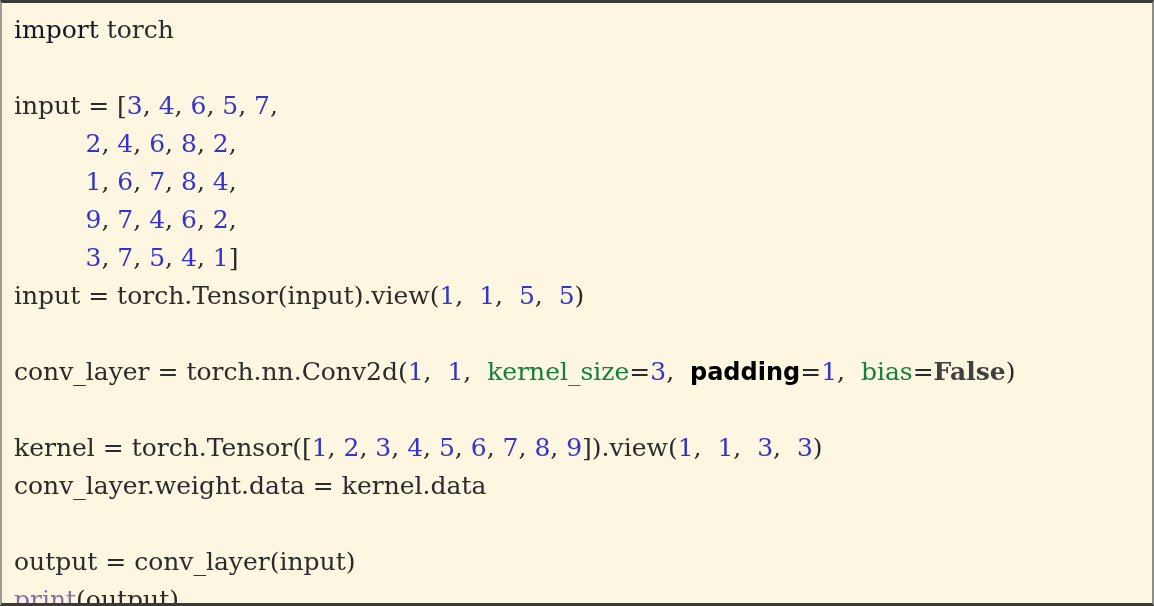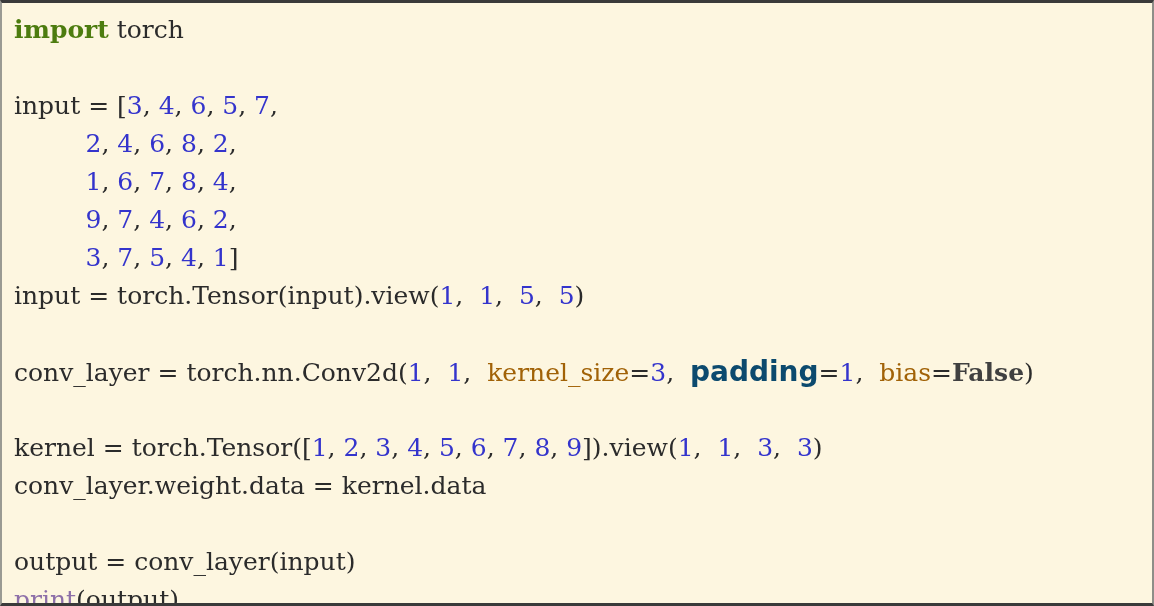--- a/index.html
+++ b/index.html
@@ -31,30 +31,30 @@
     white-space: pre;
     letter-spacing: 0px;
   }
   .line {
     height: 38px;
     white-space: pre;
   }
   .line.blank { color: transparent; }
 
   
-  .kw        { color: #4d7c0f; font-weight: bold; text-align: right; }      
+  .kw        { color: #0f172a; font-weight: normal; text-align: right; }      
   .num       { color: #3434cc; }                          
   .plain     { color: #2b2b2b; }                          
   .builtin   { color: #8d6fa8; }                          
-  .kwarg     { color: #a16207; }                          
+  .kwarg     { color: #15803d; }                          
   .kwarg-hl  {
-    color: #0c4a6e;
+    color: #000000;
     font-weight: bold;
     font-family: "DejaVu Sans", "Liberation Sans", sans-serif;
-    font-size: 28px;
+    font-size: 24px;
   }
   .boolean   { color: #404040; font-weight: bold; }       
 </style>
 </head>
 <body>
 
 <div id="screenshot">
   <div class="code-block" id="code-block"><div class="line"><span class="kw">import</span><span class="plain"> torch</span></div><div class="line blank">&nbsp;</div><div class="line"><span class="plain">input = [</span><span class="num">3</span><span class="plain">, </span><span class="num">4</span><span class="plain">, </span><span class="num">6</span><span class="plain">, </span><span class="num">5</span><span class="plain">, </span><span class="num">7</span><span class="plain">,</span></div><div class="line"><span class="plain">         </span><span class="num">2</span><span class="plain">, </span><span class="num">4</span><span class="plain">, </span><span class="num">6</span><span class="plain">, </span><span class="num">8</span><span class="plain">, </span><span class="num">2</span><span class="plain">,</span></div><div class="line"><span class="plain">         </span><span class="num">1</span><span class="plain">, </span><span class="num">6</span><span class="plain">, </span><span class="num">7</span><span class="plain">, </span><span class="num">8</span><span class="plain">, </span><span class="num">4</span><span class="plain">,</span></div><div class="line"><span class="plain">         </span><span class="num">9</span><span class="plain">, </span><span class="num">7</span><span class="plain">, </span><span class="num">4</span><span class="plain">, </span><span class="num">6</span><span class="plain">, </span><span class="num">2</span><span class="plain">,</span></div><div class="line"><span class="plain">         </span><span class="num">3</span><span class="plain">, </span><span class="num">7</span><span class="plain">, </span><span class="num">5</span><span class="plain">, </span><span class="num">4</span><span class="plain">, </span><span class="num">1</span><span class="plain">]</span></div><div class="line"><span class="plain">input = torch.Tensor(input).view(</span><span class="num">1</span><span class="plain">,  </span><span class="num">1</span><span class="plain">,  </span><span class="num">5</span><span class="plain">,  </span><span class="num">5</span><span class="plain">)</span></div><div class="line blank">&nbsp;</div><div class="line"><span class="plain">conv_layer = torch.nn.Conv2d(</span><span class="num">1</span><span class="plain">,  </span><span class="num">1</span><span class="plain">,  </span><span class="kwarg">kernel_size</span><span class="plain">=</span><span class="num">3</span><span class="plain">,  </span><span class="kwarg-hl">padding</span><span class="plain">=</span><span class="num">1</span><span class="plain">,  </span><span class="kwarg">bias</span><span class="plain">=</span><span class="boolean">False</span><span class="plain">)</span></div><div class="line blank">&nbsp;</div><div class="line"><span class="plain">kernel = torch.Tensor([</span><span class="num">1</span><span class="plain">, </span><span class="num">2</span><span class="plain">, </span><span class="num">3</span><span class="plain">, </span><span class="num">4</span><span class="plain">, </span><span class="num">5</span><span class="plain">, </span><span class="num">6</span><span class="plain">, </span><span class="num">7</span><span class="plain">, </span><span class="num">8</span><span class="plain">, </span><span class="num">9</span><span class="plain">]).view(</span><span class="num">1</span><span class="plain">,  </span><span class="num">1</span><span class="plain">,  </span><span class="num">3</span><span class="plain">,  </span><span class="num">3</span><span class="plain">)</span></div><div class="line"><span class="plain">conv_layer.weight.data = kernel.data</span></div><div class="line blank">&nbsp;</div><div class="line"><span class="plain">output = conv_layer(input)</span></div><div class="line"><span class="builtin">print</span><span class="plain">(output)</span></div></div>
 </div>
 

